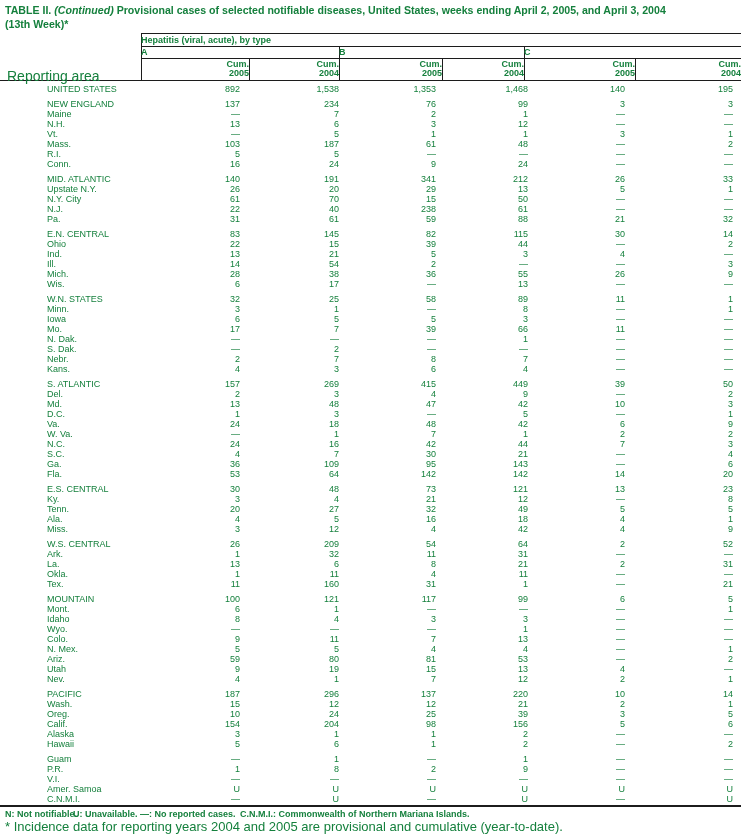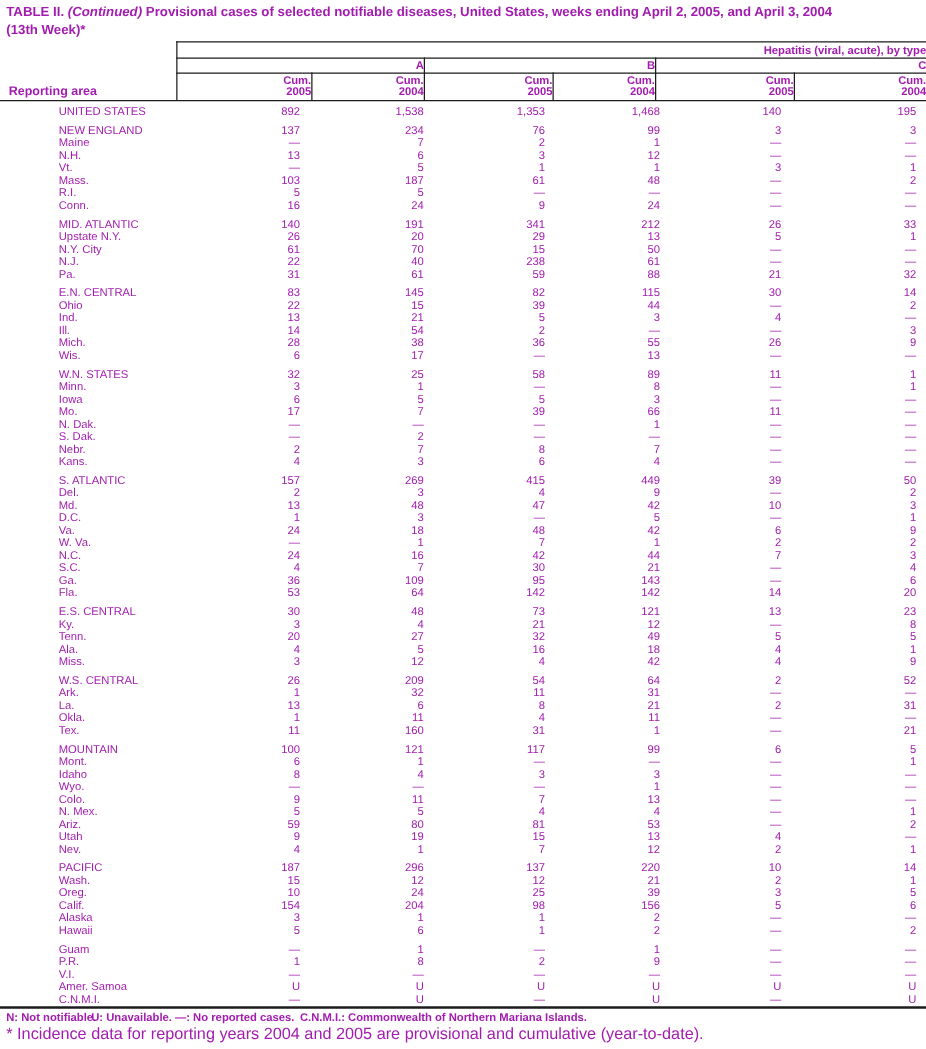--- a/index.html
+++ b/index.html
@@ -1,18 +1,18 @@
 <!DOCTYPE html>
 <html><head>
 <meta charset="utf-8">
 <style>
   html,body { margin:0; padding:0; background:#fff; }
   .page {
     position:relative; width:741px; height:839px; background:#fff;
-    font-family:"Liberation Sans", sans-serif; color:#a21caf; overflow:hidden;
+    font-family:"Liberation Sans", sans-serif; color:#15803d; overflow:hidden;
   }
   
   .title {
     position:absolute; left:5px; top:4px; width:733px;
     font-size:10.6px; font-weight:bold; line-height:13.5px; white-space:nowrap;
   }
   .title .cont { font-style:italic; }
   
   .hline { position:absolute; height:1px; background:#1c1c1c; }
   .vline { position:absolute; width:1px; background:#1c1c1c; }
@@ -21,33 +21,33 @@
   #hl-abc      { top:58px;  left:141px; width:600px; }
   #hl-header   { top:80px;  left:0;     width:741px; height:1.4px; }
   #hl-bottom   { top:805px; left:0;     width:741px; height:1.8px; }
   #vl-main  { left:141px; top:33px; height:47px; }
   #vl-ab    { left:339px; top:46px; height:34px; }
   #vl-bc    { left:524px; top:46px; height:34px; }
   #vl-a-mid { left:249px; top:58px; height:22px; }
   #vl-b-mid { left:442px; top:58px; height:22px; }
   #vl-c-mid { left:635px; top:58px; height:22px; }
   
-  .hdr { position:absolute; font-weight:bold; font-size:9px; text-align:right; line-height:11px; }
+  .hdr { position:absolute; font-weight:bold; font-size:9px; text-align:left; line-height:11px; }
   #disease-span { left:141px; top:34.5px; width:600px; }
   #grp-a { left:141px; top:47px; width:198px; }
   #grp-b { left:339px; top:47px; width:185px; }
   #grp-c { left:524px; top:47px; width:217px; }
   .colhead { position:absolute; top:59.5px; font-weight:bold; font-size:9px; text-align:right; line-height:9.8px; }
   #ch1 { left:141px; width:108px; }
   #ch2 { left:249px; width:90px;  }
   #ch3 { left:339px; width:103px; }
   #ch4 { left:442px; width:82px;  }
   #ch5 { left:524px; width:111px; }
   #ch6 { left:635px; width:106px; }
-  #reporting-area { position:absolute; left:7px; top:68px; font-weight:bold; font-size:10px; }
+  #reporting-area { position:absolute; left:7px; top:68px; font-weight:normal; font-size:14px; }
   
   .tbody { position:absolute; left:0; top:81px; width:741px; }
   .group { margin-top:5px;padding-left:40px; }
   .group:first-child { margin-top:3px; }
   .row { display:grid; grid-template-columns:141px 108px 90px 103px 82px 111px 106px;
          height:10px; line-height:10px; font-size:9px; white-space:nowrap; }
   .row .lab { padding-left:7px; }
   .row .v  { text-align:right; }
   .row .v1 { padding-right:49px; }
   .row .v2 { padding-right:40px; }

